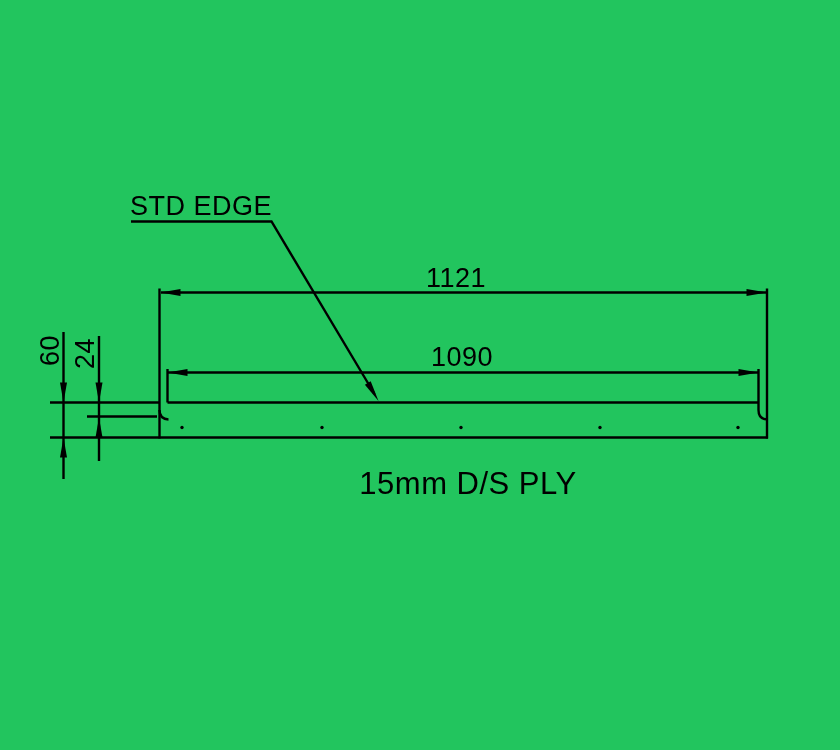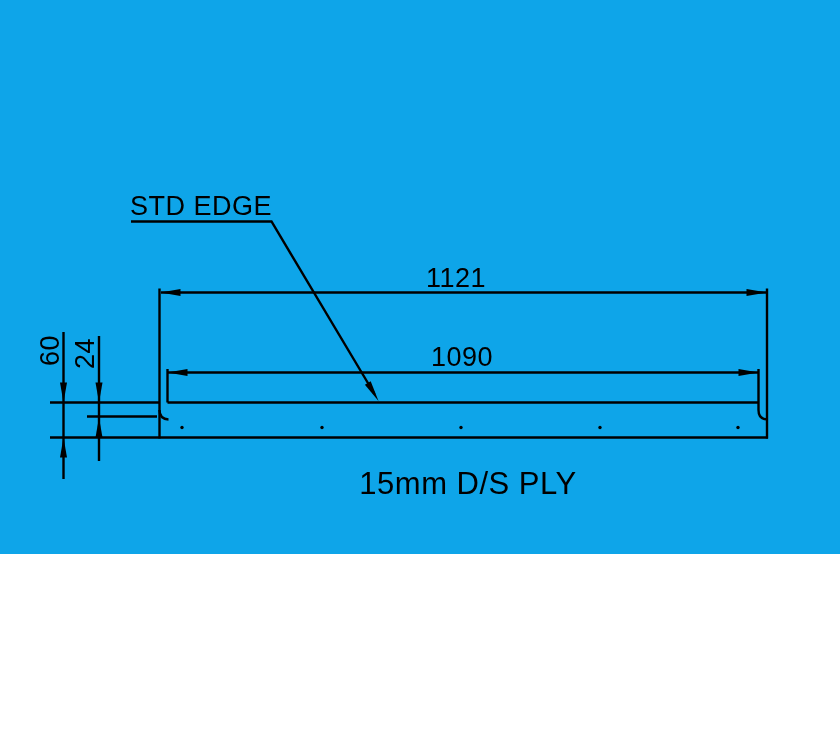--- a/index.html
+++ b/index.html
@@ -3,22 +3,22 @@
 <meta charset="utf-8">
 <style>
   html, body {
     margin: 0;
     padding: 0;
     background: #ffffff;
   }
   #canvas {
     position: relative;
     width: 840px;
-    height: 554px;
-    background: #0ea5e9;
+    height: 750px;
+    background: #22c55e;
     overflow: hidden;
   }
   svg { display: block; }
   .ln {
     stroke: #000000;
     stroke-width: 2.4;
     fill: none;
     stroke-linecap: butt;
   }
   .ar {

